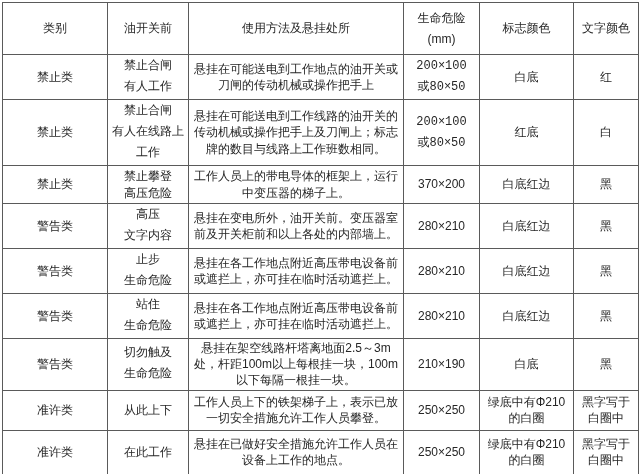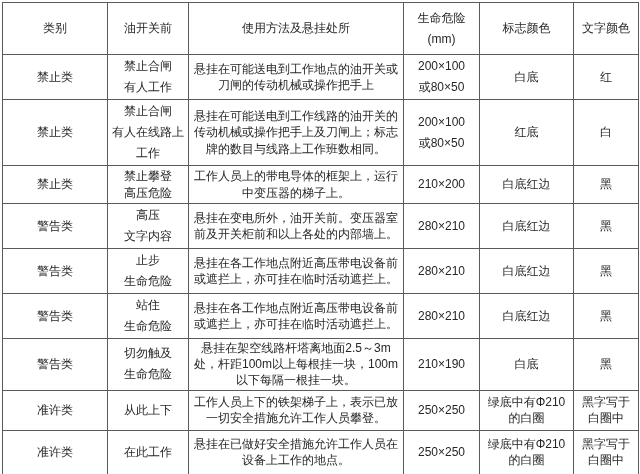--- a/index.html
+++ b/index.html
@@ -28,21 +28,21 @@
     font-weight: normal;
     color: #262626;
     padding: 1px 3px;
     white-space: pre-line;
     word-break: break-all;
     overflow: hidden;
   }
   
   .lh-tight { line-height: 1.35; }
   
-  .lh-wide { line-height: 1.75; }
+  .lh-wide { line-height: 1.75; font-family: Liberation Mono, monospace; }
   thead th { line-height: 1.75; }
 </style>
 </head>
 <body>
 
 <div class="doc">
   <table class="sign-table">
     <colgroup>
       <col style="width:105px">
       <col style="width:81px">
@@ -81,21 +81,21 @@
         <td class="lh-wide">200×100
 或80×50</td>
         <td class="lh-tight">红底</td>
         <td class="lh-tight">白</td>
       </tr>
       <tr style="height:38px">
         <td class="lh-tight">禁止类</td>
         <td class="lh-tight">禁止攀登
 高压危险</td>
         <td class="lh-tight">工作人员上的带电导体的框架上，运行中变压器的梯子上。</td>
-        <td class="lh-tight">210×200</td>
+        <td class="lh-tight">370×200</td>
         <td class="lh-tight">白底红边</td>
         <td class="lh-tight">黑</td>
       </tr>
       <tr style="height:44px">
         <td class="lh-tight">警告类</td>
         <td class="lh-wide">高压
 文字内容</td>
         <td class="lh-tight">悬挂在变电所外，油开关前。变压器室前及开关柜前和以上各处的内部墙上。</td>
         <td class="lh-tight">280×210</td>
         <td class="lh-tight">白底红边</td>

